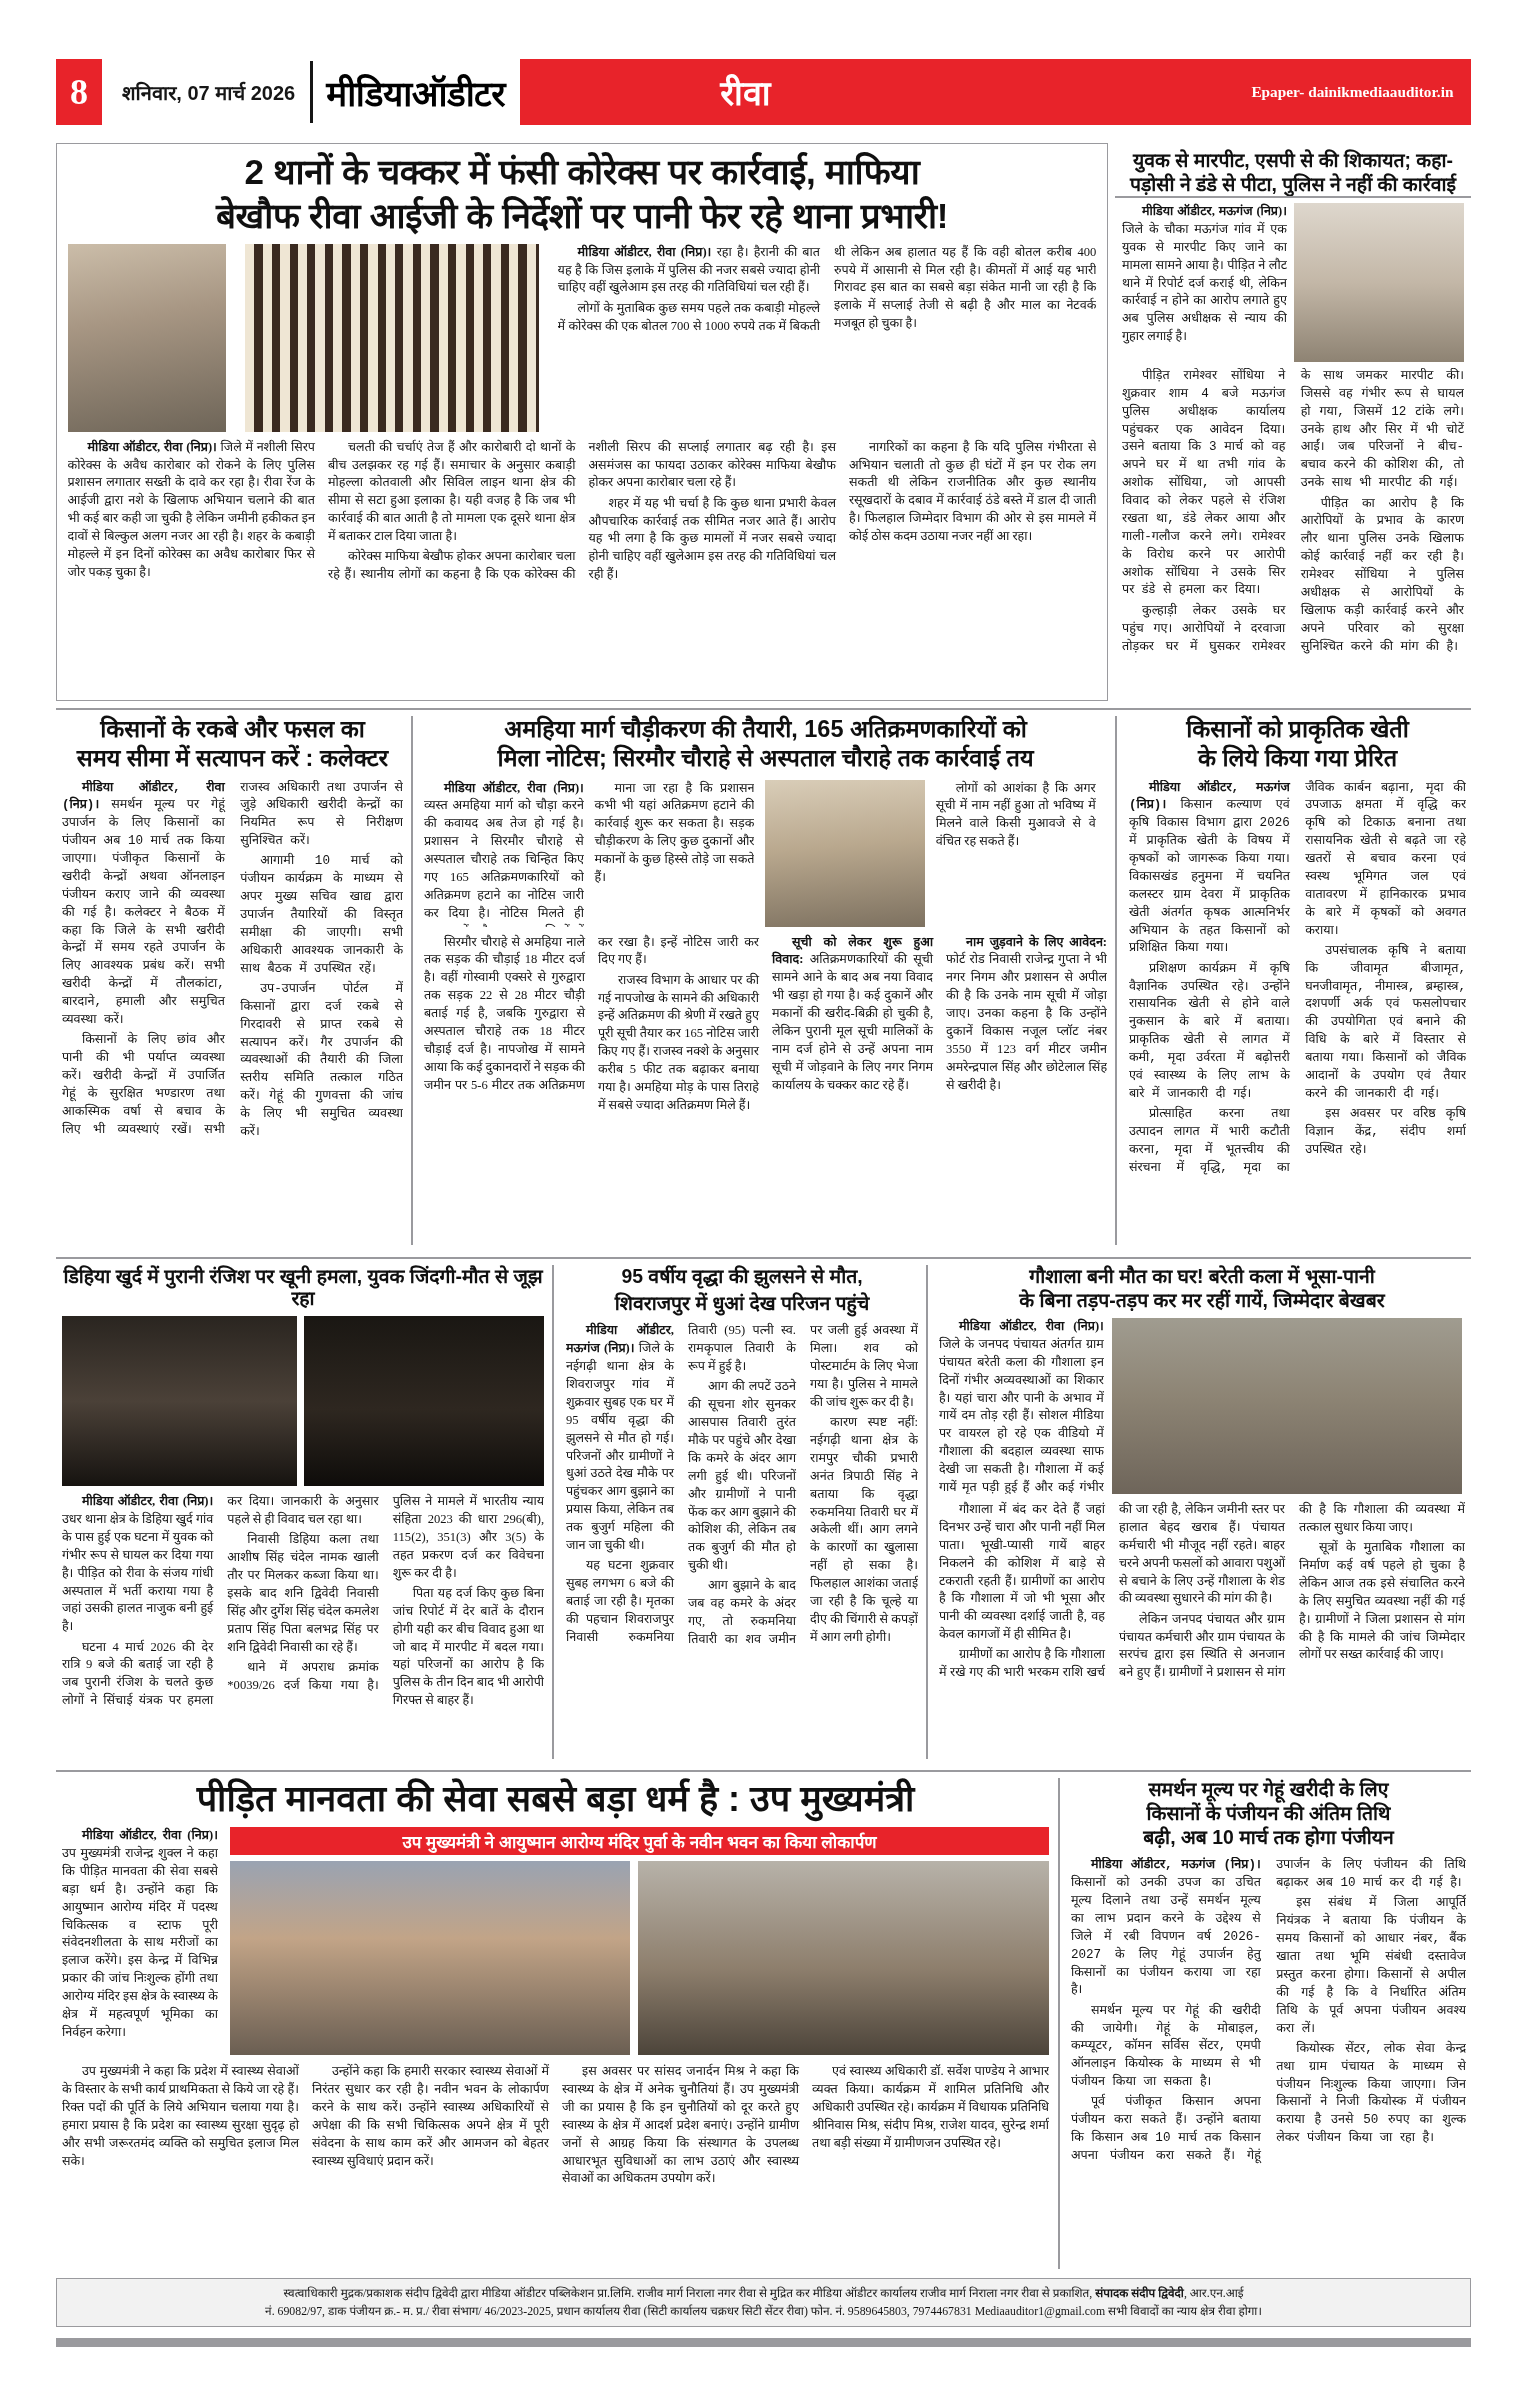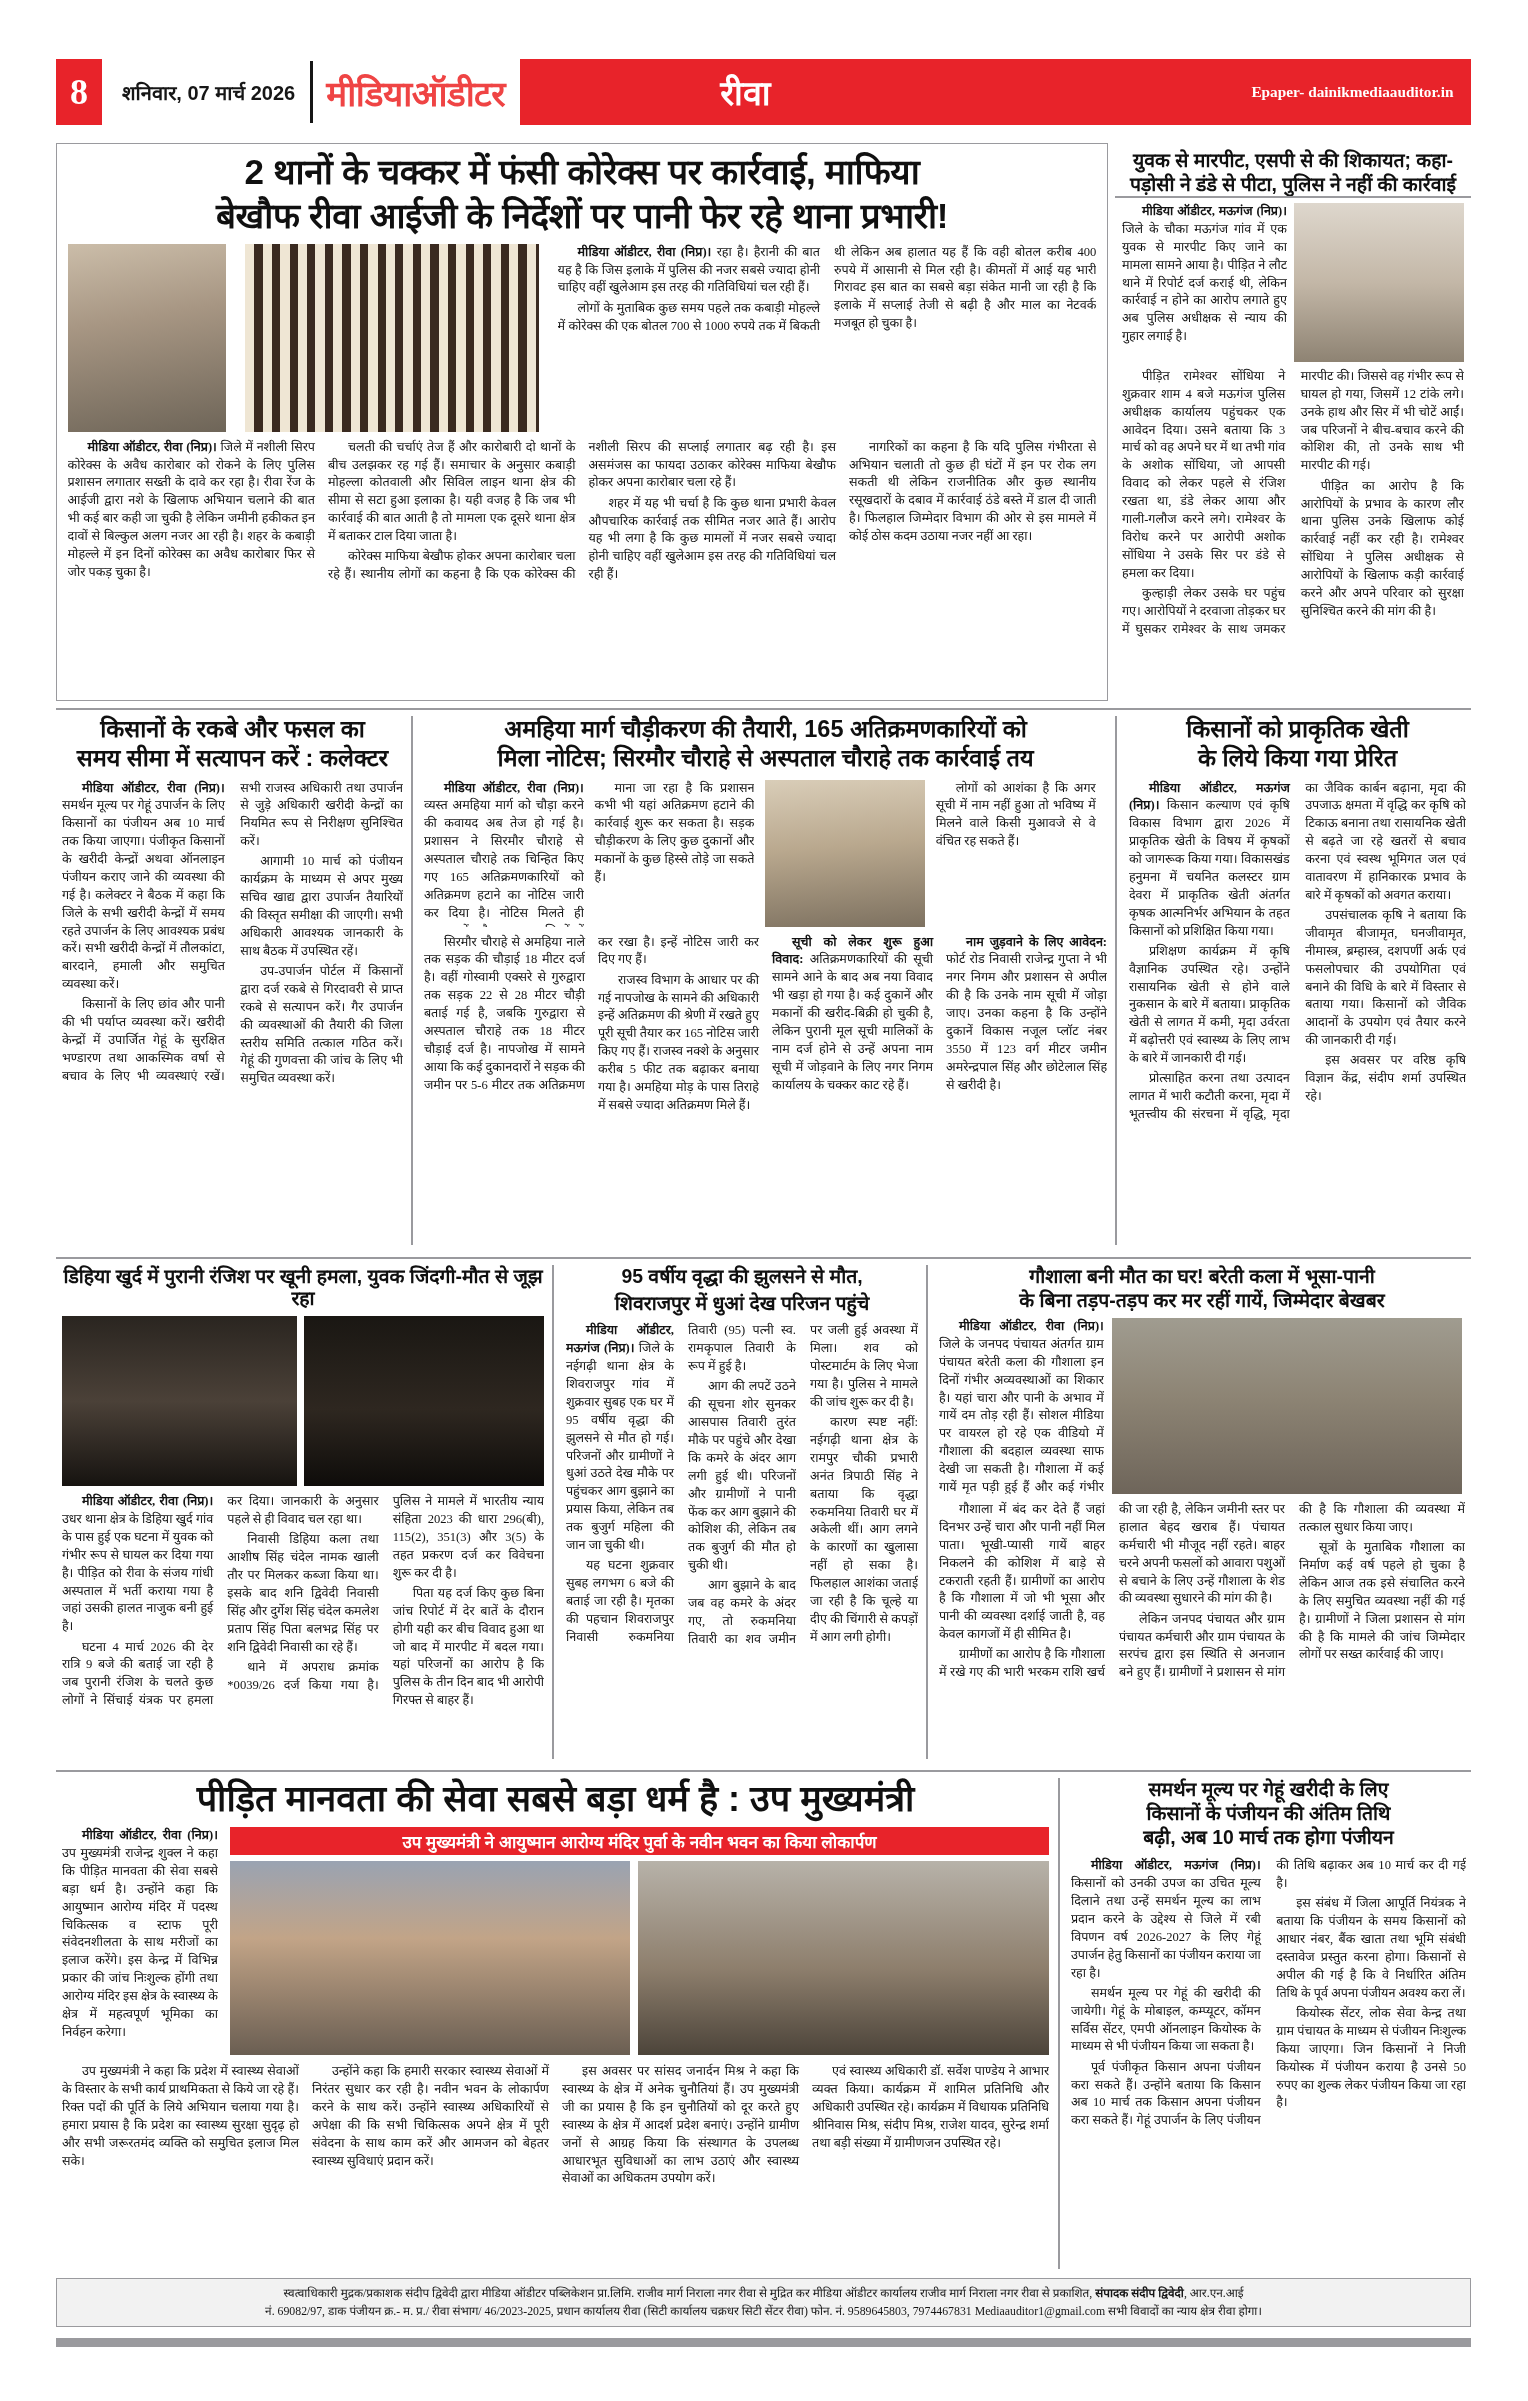--- a/index.html
+++ b/index.html
@@ -11,21 +11,21 @@
   }
   .sheet{position:absolute;left:0;top:0;width:1528px;height:2401px;background:#fff;}
 
   
   .masthead{position:absolute;left:56px;top:59px;width:1415px;height:66px;display:flex;align-items:stretch;}
   .mh-num{width:46px;background:#e8232a;color:#fff;display:flex;align-items:center;justify-content:center;
           font-weight:bold;font-size:36px;line-height:1;font-family:"Liberation Serif",serif;}
   .mh-date{display:flex;align-items:center;padding:0 15.3px 0 20px;font-size:20px;font-weight:bold;color:#161616;
            font-family:"Liberation Sans","DejaVu Sans",sans-serif;white-space:nowrap;}
   .mh-rule{width:2.9px;background:#161616;margin:2.4px 0;}
-  .mh-brand{display:flex;align-items:center;padding:0 15.3px 0 13px;color:#ef4444;font-weight:bold;font-size:35px;
+  .mh-brand{display:flex;align-items:center;padding:0 15.3px 0 13px;color:#000000;font-weight:bold;font-size:35px;
             letter-spacing:-0.6px;white-space:nowrap;font-family:"Liberation Sans","DejaVu Sans",sans-serif;}
   .mh-red{flex:1;background:#e8232a;display:flex;align-items:center;position:relative;}
   .mh-city{color:#ffffff;font-weight:bold;font-size:34px;margin-left:200px;font-family:"Liberation Sans","DejaVu Sans",sans-serif;}
   .mh-epaper{position:absolute;right:17.6px;top:50%;transform:translateY(-50%);color:#fff;font-size:15.3px;font-weight:bold;
              font-family:"Liberation Serif",serif;white-space:nowrap;}
 
   
   .box{position:absolute;border:1.8px solid #9a9a9e;box-sizing:border-box;background:#fff;}
   .hr-thin{position:absolute;background:#9a9a9e;}
 
@@ -34,21 +34,21 @@
   .hl-lg{font-size:23.5px;}
   .hl-md{font-size:19.4px;}
   .hl-xxl{font-size:36px;}
 
   .body{font-family:"Liberation Serif","DejaVu Serif",serif;font-size:12.6px;line-height:1.42;color:#131313;
         text-align:justify;hyphens:auto;}
   .body p{margin:0 0 2.4px 0;text-indent:20px;}
   .dateline{font-weight:bold;}
   .subhead{font-weight:bold;}
 
-  .cols2{column-count:2;column-gap:15.3px;}
+  .cols2{column-count:2;column-gap:15.3px;font-family:Liberation Mono, monospace;}
   .cols3{column-count:3;column-gap:14px;}
   .cols4{column-count:4;column-gap:13px;}
 
   .photo{background:linear-gradient(160deg,#b9ad9f 0%,#8d8478 45%,#6d655c 100%);position:relative;overflow:hidden;}
   .photo.p-bottles{background:
       repeating-linear-gradient(90deg,#efe6d4 0 9.4px,#3a2a20 9.4px 17.6px),
       linear-gradient(180deg,#7d7d7f 0 18%,#3a2a20 18% 100%);}
   .photo.p-street{background:linear-gradient(170deg,#cbbda9 0%,#a79683 40%,#6e6558 100%);}
   .photo.p-dark{background:linear-gradient(180deg,#1a1713 0%,#2e2720 55%,#0e0c0a 100%);}
   .photo.p-event{background:linear-gradient(180deg,#9aa3b2 0%,#c2a487 40%,#6a5e52 100%);}

